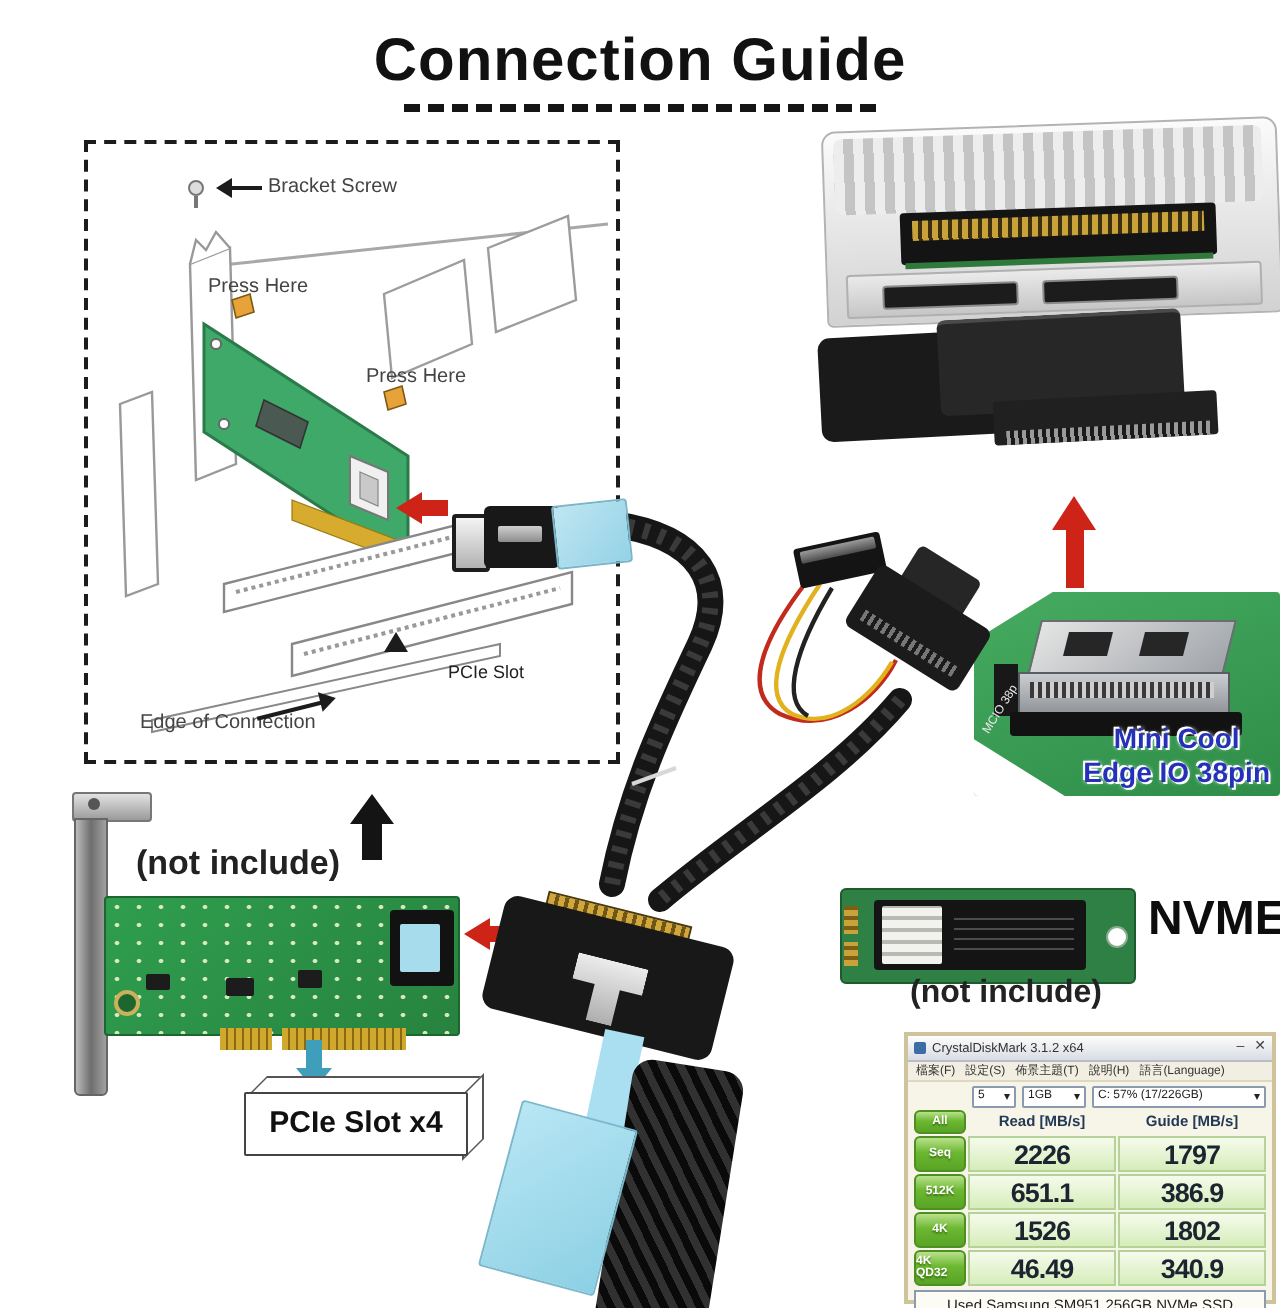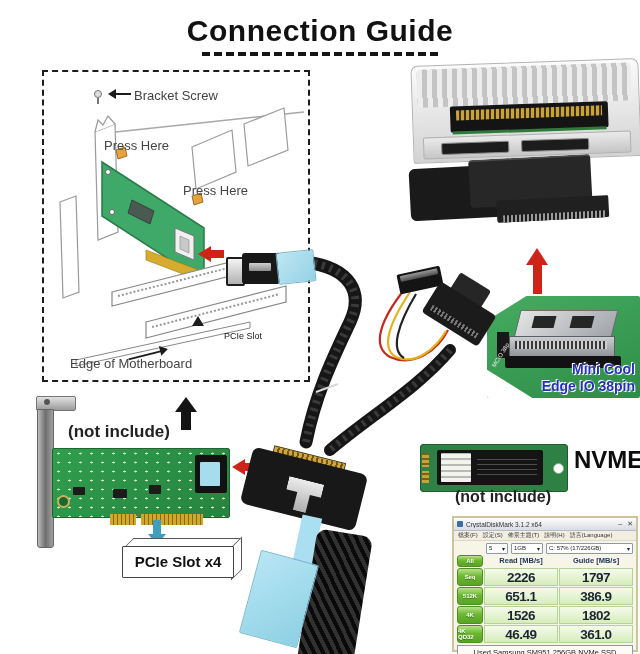--- a/index.html
+++ b/index.html
@@ -8,21 +8,21 @@
   .abs{position:absolute;}
 
   
   .title{top:14px;left:0;width:640px;text-align:center;font-size:30px;font-weight:bold;letter-spacing:.5px;}
   .title-underline{top:52px;left:202px;width:236px;border-top:4px dashed #151515;}
 
   
   .dash-box{left:42px;top:70px;width:264px;height:308px;border:2px dashed #1c1c1c;}
   .diagram-svg{left:42px;top:70px;}
 
-  .lbl-tiny{font-size:13px;color:#444;white-space:nowrap;}
+  .lbl-tiny{font-size:10px;color:#444;white-space:nowrap;}
   .lbl-small{font-size:9px;color:#222;white-space:nowrap;}
 
   
   .arrow-left-black{width:0;height:0;border-right:8px solid #1c1c1c;border-top:5px solid transparent;border-bottom:5px solid transparent;}
   .line-h{height:1.5px;background:#1c1c1c;}
   .tri-up-black{width:0;height:0;border-bottom:10px solid #1c1c1c;border-left:6px solid transparent;border-right:6px solid transparent;}
 
   .red-arrow-left-head{width:0;height:0;border-right:13px solid #ce2418;border-top:8px solid transparent;border-bottom:8px solid transparent;}
   .red-arrow-shaft-h{height:8px;background:#ce2418;}
   .red-arrow-up-head{width:0;height:0;border-bottom:17px solid #ce2418;border-left:11px solid transparent;border-right:11px solid transparent;}
@@ -61,21 +61,21 @@
   .minicool{left:487px;top:296px;width:153px;height:102px;background:linear-gradient(160deg,#46ab60,#2e8d48);overflow:hidden;border-radius:2px;}
   .mc-cut-tl{left:-1px;top:-1px;width:0;height:0;border-top:26px solid #fff;border-right:42px solid transparent;}
   .mc-cut-bl{left:-1px;bottom:-1px;width:0;height:0;border-bottom:30px solid #fff;border-right:48px solid transparent;}
   .mc-conn{left:22px;top:14px;width:112px;height:60px;}
   .mc-top{left:8px;top:0;width:96px;height:26px;background:linear-gradient(135deg,#e4e4e4,#9fa3a8);border:1px solid #6a6e72;transform:skewX(-14deg);}
   .mc-slot{top:6px;width:22px;height:12px;background:#262626;transform:skewX(-14deg);}
   .mc-front{left:0;top:26px;width:104px;height:20px;background:linear-gradient(#caced2,#8e9296);border:1px solid #5a5e62;}
   .mc-pinrow{left:6px;top:31px;width:92px;height:8px;background:repeating-linear-gradient(90deg,#3a3a3a 0 2px,#cfcfcf 2px 4px);}
   .mc-base{left:-4px;top:46px;width:116px;height:12px;background:#121212;border-radius:2px;}
   .mc-lug{left:-12px;top:22px;width:12px;height:26px;background:#181818;}
-  .mc-text{right:5px;bottom:3px;text-align:right;font-weight:bold;font-size:14px;line-height:17px;color:#2531b8;
+  .mc-text{right:5px;bottom:3px;text-align:center;font-weight:bold;font-size:14px;line-height:17px;color:#2531b8;
            text-shadow:1px 1px 0 #fff,-1px -1px 0 #fff,0 0 2px #fff;}
   .mc-marking{left:0px;top:56px;font-size:6px;color:#eaeaea;transform:rotate(-58deg);}
 
   
   .m2-title{left:418px;top:422px;font-size:14.5px;font-weight:bold;color:#141414;}
   .m2{left:420px;top:444px;width:146px;height:46px;background:#2e8044;border:1px solid #1d5a2e;border-radius:3px;}
   .m2-fingers{left:1px;top:8px;width:7px;height:30px;background:repeating-linear-gradient(0deg,#caa23a 0 3px,#7a5f14 3px 5px);}
   .m2-notch{left:1px;top:22px;width:7px;height:4px;background:#2e8044;}
   .m2-label{left:16px;top:5px;width:106px;height:35px;background:#141414;border-radius:2px;}
   .m2-sticker{left:4px;top:3px;width:30px;height:29px;background:repeating-linear-gradient(0deg,#f2f2ef 0 4px,#b9b9b4 4px 6px);border-radius:1px;}
@@ -179,21 +179,21 @@
     <line x1="56" y1="28" x2="56" y2="34" stroke="#777" stroke-width="2"></line>
   </svg>
 
   <div class="abs arrow-left-black" style="left:108px;top:89px"></div>
   <div class="abs line-h" style="left:115px;top:93px;width:16px"></div>
   <div class="abs lbl-tiny" style="left:134px;top:88px">Bracket Screw</div>
   <div class="abs lbl-tiny" style="left:104px;top:138px">Press Here</div>
   <div class="abs lbl-tiny" style="left:183px;top:183px">Press Here</div>
   <div class="abs tri-up-black" style="left:192px;top:316px"></div>
   <div class="abs lbl-small" style="left:224px;top:331px">PCIe Slot</div>
-  <div class="abs lbl-tiny" style="left:70px;top:356px">Edge of Motherboard</div>
+  <div class="abs lbl-tiny" style="left:70px;top:356px">Edge of Connection</div>
   <div class="abs line-h" style="left:128px;top:354px;width:36px;transform:rotate(-14deg)"></div>
   <div class="abs" style="left:160px;top:345px;width:0;height:0;border-left:8px solid #1c1c1c;border-top:5px solid transparent;border-bottom:5px solid transparent;transform:rotate(-14deg)"></div>
 
   <div class="abs red-arrow-left-head" style="left:198px;top:246px"></div>
   <div class="abs red-arrow-shaft-h" style="left:211px;top:250px;width:13px"></div>
 
   <svg class="abs" style="left:0;top:0;z-index:2" width="640" height="654" viewBox="0 0 640 654">
     <path d="M 306,262 C 350,268 364,292 350,322 C 334,356 316,392 306,442" fill="none" stroke="#161616" stroke-width="13" stroke-linecap="round"></path>
     <path d="M 306,262 C 350,268 364,292 350,322 C 334,356 316,392 306,442" fill="none" stroke="#3a3a3a" stroke-width="8" stroke-dasharray="3,5"></path>
     <path d="M 450,350 C 418,388 370,416 330,450" fill="none" stroke="#161616" stroke-width="12" stroke-linecap="round"></path>
@@ -346,18 +346,18 @@
       <div class="cdm-btn">512K</div>
       <div class="cdm-val">651.1</div>
       <div class="cdm-val">386.9</div>
 
       <div class="cdm-btn">4K</div>
       <div class="cdm-val">1526</div>
       <div class="cdm-val">1802</div>
 
       <div class="cdm-btn">4K QD32</div>
       <div class="cdm-val">46.49</div>
-      <div class="cdm-val">361.0</div>
+      <div class="cdm-val">340.9</div>
     </div>
     <div class="cdm-footer">Used Samsung SM951 256GB NVMe SSD</div>
   </div>
 
 </div>
 
 </body></html>

